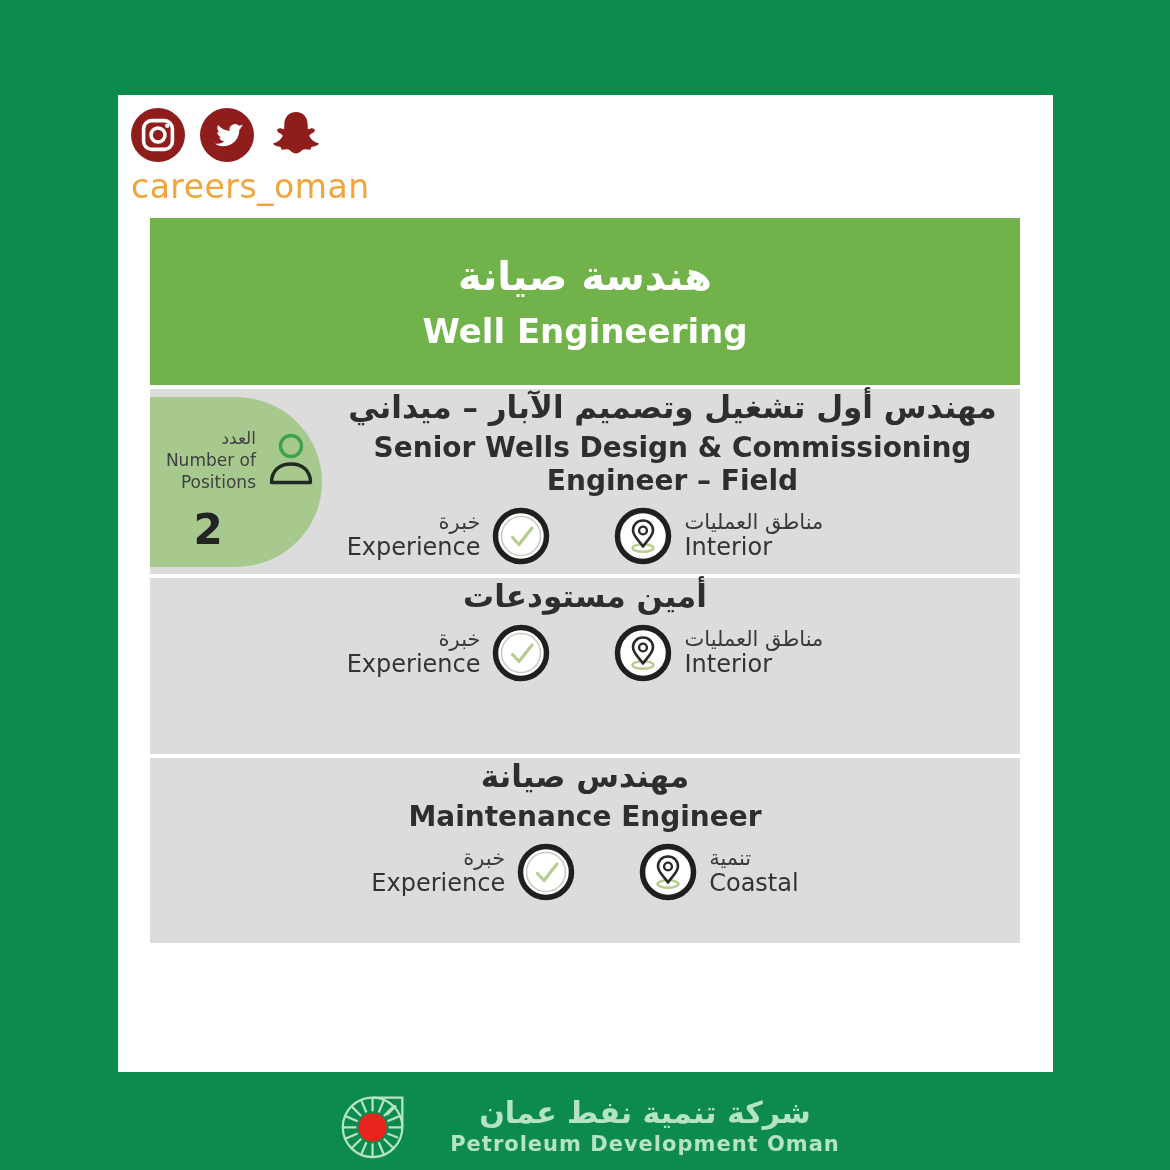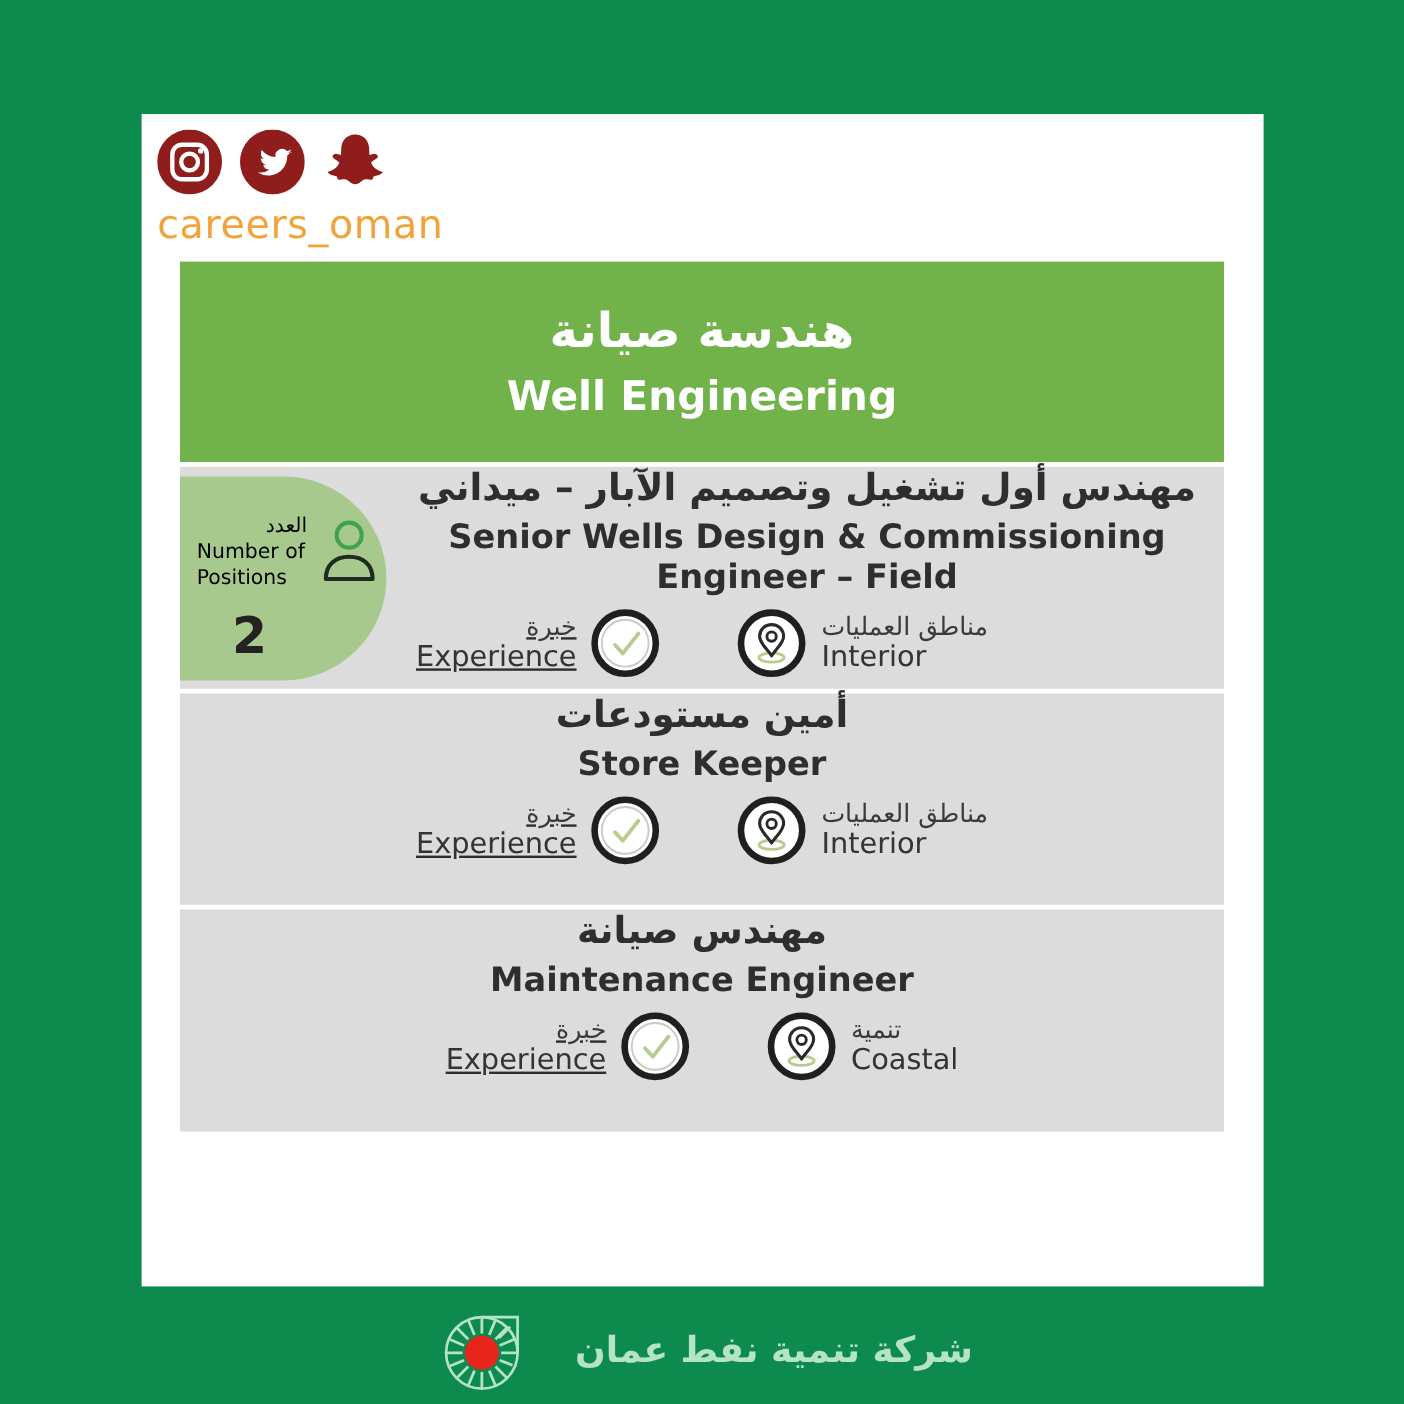--- a/index.html
+++ b/index.html
@@ -35,31 +35,31 @@
   .job-3{ height:185px; }
   .job-body{ text-align:center; }
   .job-1 .job-body{ margin-left:175px; }
   .title-ar{ font-size:31px; font-weight:bold; }
   .job-2 .title-ar, .job-3 .title-ar{ }
   .title-en{ font-size:28px; font-weight:bold; margin-top:6px; }
   .meta-row{ display:flex; align-items:center; justify-content:center; margin-top:10px; gap:12px; }
   .micon{ width:58px; height:58px; display:inline-flex; }
   .micon svg{ width:58px; height:58px; display:block; }
   .icon-gap{ width:40px; height:1px; display:inline-block; }
-  .exp-label{ text-align:right; line-height:1.15;text-decoration:underline; }
+  .exp-label{ text-align:right; line-height:1.15; }
   .loc-label{ text-align:left; line-height:1.15; }
   .label-ar{ font-size:21px; color:#3a3a3a; }
   .label-en{ font-size:24px; color:#333; }
   
   .badge{
     position:absolute; left:0; top:8px; width:172px; height:170px;
     background:var(--badge-green,#a7c98e); border-radius:0 50% 50% 0; z-index:2;
   }
   .badge-top{ display:flex; align-items:center; justify-content:flex-start; gap:4px; padding:30px 0 0 14px; }
-  .badge-labels{ font-size:17px; line-height:1.3; color:#000000; width:92px; }
+  .badge-labels{ text-align:right; font-size:17px; line-height:1.3; color:#404040; width:92px; }
   .person{ width:62px; height:62px; display:inline-flex; }
   .person svg{ width:62px; height:62px; display:block; }
   .badge-count{ position:absolute; top:108px; left:0; width:116px; text-align:center; font-size:42px; font-weight:bold; color:#232323; }
   
   .footer{
     position:absolute; left:0; top:1083px; width:1170px;
     display:flex; align-items:center; justify-content:center; gap:16px;
   }
   .pdo-mark{ width:104px; height:84px; display:inline-flex; }
   .pdo-mark svg{ width:104px; height:84px; display:block; }
@@ -151,21 +151,20 @@
           <div class="loc-label">
             <div class="label-ar" dir="rtl">مناطق العمليات</div>
             <div class="label-en">Interior</div>
           </div>
         </div>
       </div>
 
       <div class="job job-2">
         <div class="job-body">
           <div class="title-ar" dir="rtl">أمين مستودعات</div>
-          <div class="title-en">Store Keeper</div>
         </div>
         <div class="meta-row">
           <div class="exp-label">
             <div class="label-ar" dir="rtl">خبرة</div>
             <div class="label-en">Experience</div>
           </div>
           <span class="micon">
             <svg viewBox="0 0 58 58">
                 <circle cx="29" cy="29" r="25.5" fill="#fff" stroke="#1f1f1f" stroke-width="5.5"></circle>
                 <circle cx="29" cy="29" r="19.5" fill="none" stroke="#c9cdbf" stroke-width="1.6"></circle>
@@ -246,16 +245,17 @@
             <line x1="51.5" y1="60.7" x2="56.9" y2="73.6"></line>
             <line x1="57" y1="57" x2="66.9" y2="66.9"></line>
             <line x1="60.7" y1="51.5" x2="72" y2="56"></line>
             <line x1="60" y1="32" x2="70" y2="22"></line>
         </g>
         <circle cx="45" cy="45" r="15" fill="#e8251d"></circle>
       </svg>
     </span>
     <div class="footer-text">
       <div class="footer-ar" dir="rtl">شركة تنمية نفط عمان</div>
+      <div class="footer-en">Petroleum Development Oman</div>
     </div>
   </div>
 
 </div>
 
 </body></html>

